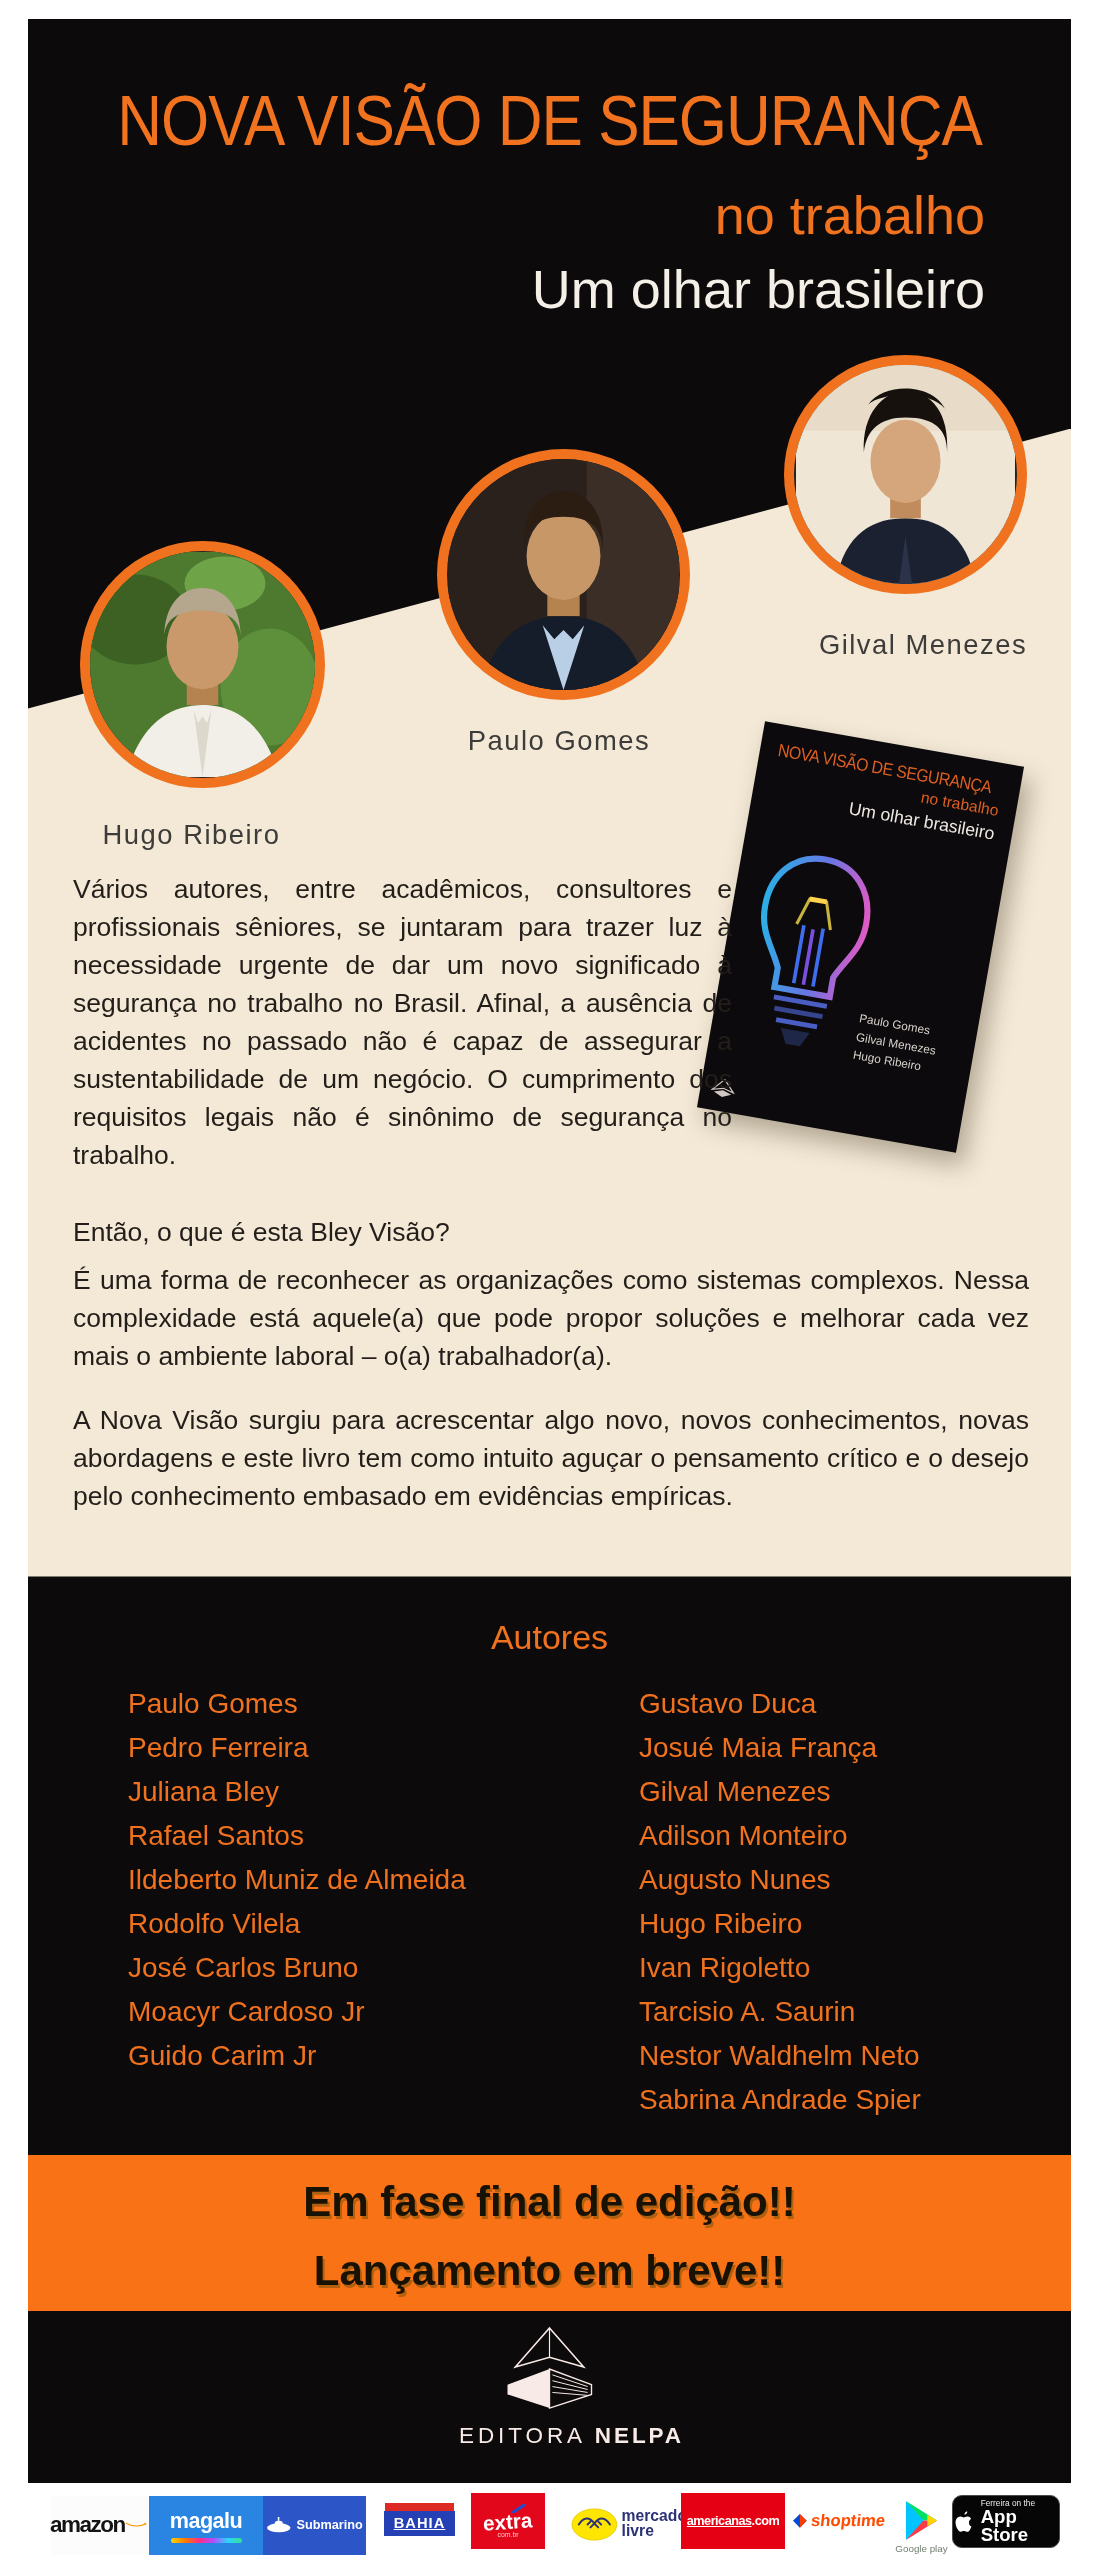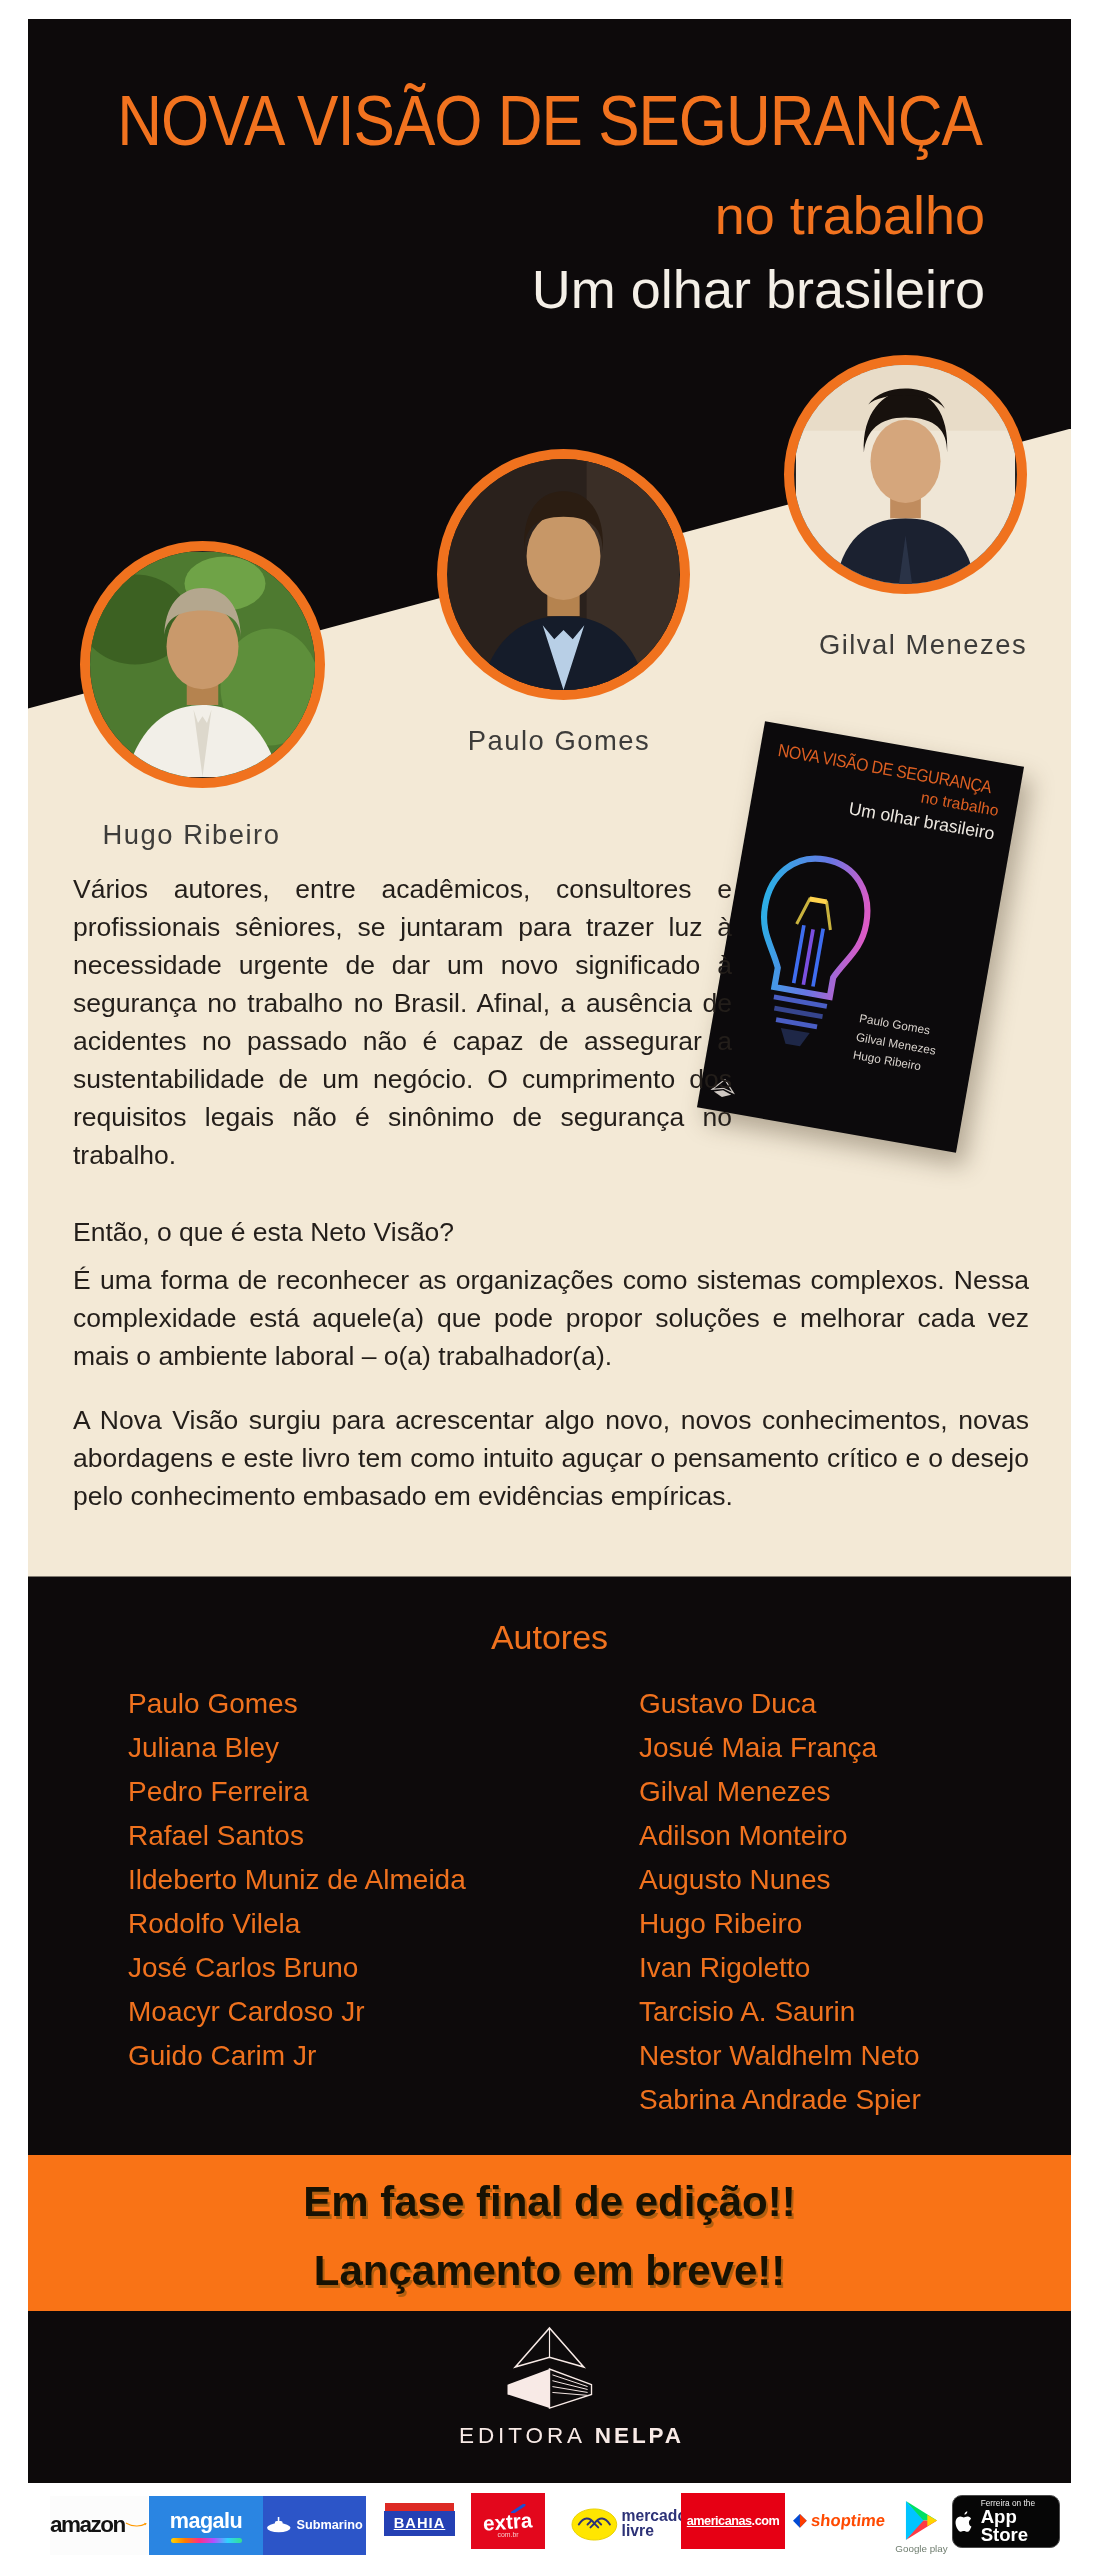--- a/index.html
+++ b/index.html
@@ -158,30 +158,30 @@
         <div>Hugo Ribeiro</div>
       </div>
       <svg class="abs" style="left:9.8px;bottom:11.8px;" width="25.5" height="21.6" viewBox="0 0 26 22">
         <path d="M13,1 L24,13 L13,10 L2,13 Z" fill="none" stroke="#CFC8C2" stroke-width="1.2"></path>
         <path d="M4,15 L13,12 L22,15 L13,19 Z" fill="#CFC8C2"></path>
       </svg>
     </div>
 
     <div class="abs copy">
       <p class="p1">Vários autores, entre acadêmicos, consultores e profissionais sêniores, se juntaram para trazer luz à necessidade urgente de dar um novo significado à segurança no trabalho no Brasil. Afinal, a ausência de acidentes no passado não é capaz de assegurar a sustentabilidade de um negócio. O cumprimento dos requisitos legais não é sinônimo de segurança no trabalho.</p>
-      <p class="p2">Então, o que é esta Neto Visão?</p>
+      <p class="p2">Então, o que é esta Bley Visão?</p>
       <p class="p3">É uma forma de reconhecer as organizações como sistemas complexos. Nessa complexidade está aquele(a) que pode propor soluções e melhorar cada vez mais o ambiente laboral – o(a) trabalhador(a).</p>
       <p class="p4">A Nova Visão surgiu para acrescentar algo novo, novos conhecimentos, novas abordagens e este livro tem como intuito aguçar o pensamento crítico e o desejo pelo conhecimento embasado em evidências empíricas.</p>
     </div>
 
     <div class="abs autores-h">Autores</div>
     <ul class="abs aucol" style="left:100px;top:1663px;">
       <li>Paulo Gomes</li>
+      <li>Pedro Ferreira</li>
       <li>Juliana Bley</li>
-      <li>Pedro Ferreira</li>
       <li>Rafael Santos</li>
       <li>Ildeberto Muniz de Almeida</li>
       <li>Rodolfo Vilela</li>
       <li>José Carlos Bruno</li>
       <li>Moacyr Cardoso Jr</li>
       <li>Guido Carim Jr</li>
     </ul>
     <ul class="abs aucol" style="left:611px;top:1663px;">
       <li>Gustavo Duca</li>
       <li>Josué Maia França</li>

